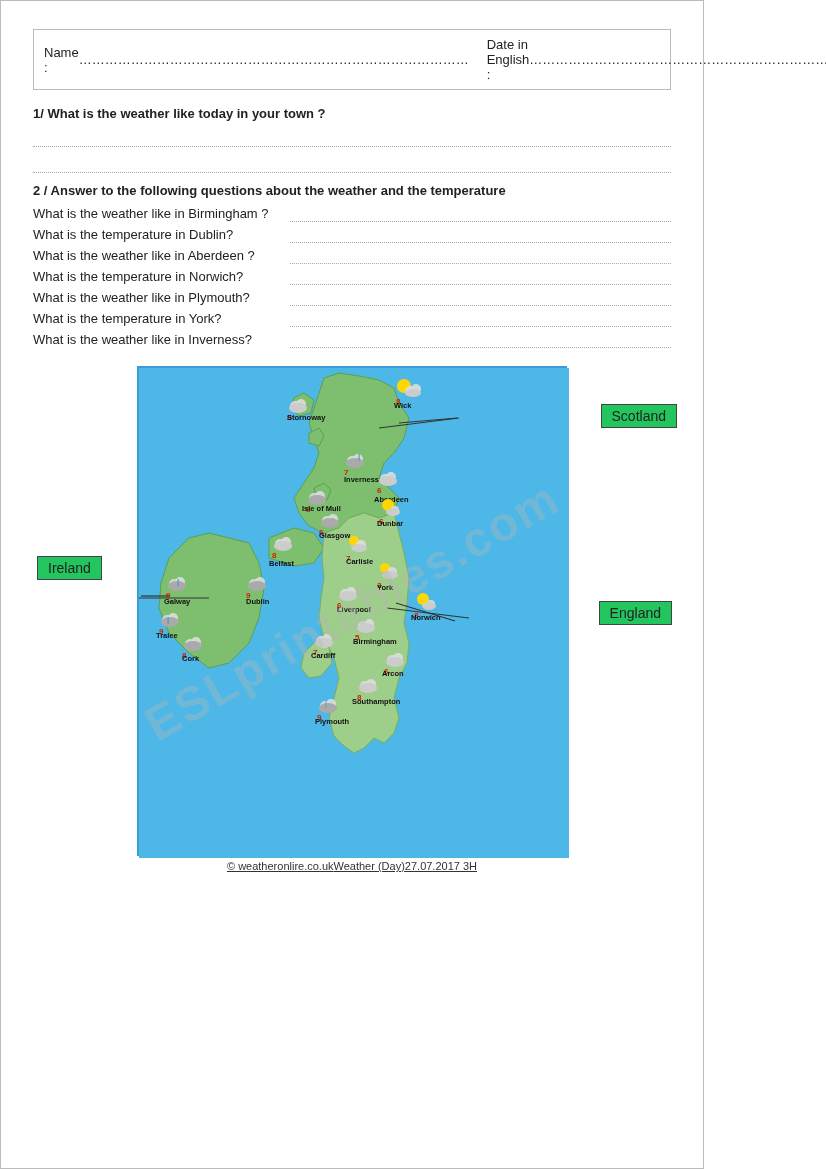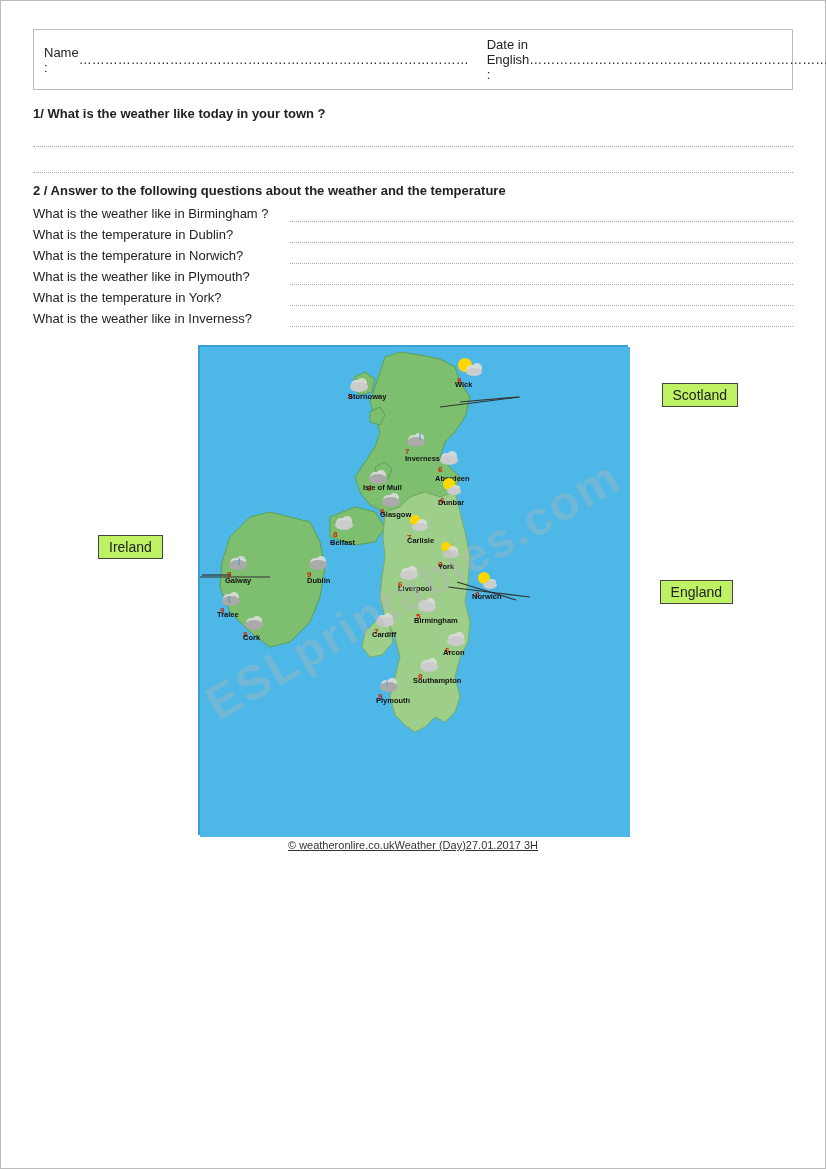--- a/index.html
+++ b/index.html
@@ -6,21 +6,21 @@
     body {
       font-family: Arial, sans-serif;
       font-size: 13px;
       background: #fff;
       color: #222;
       width: 826px;
       min-height: 1169px;
       padding: 0;
     }
     .page {
-      width: 826px;
+      width: 704px;
       min-height: 1169px;
       background: #fff;
       padding: 28px 32px 28px 32px;
       border: 1.5px solid #bbb;
     }
     .header-row {
       display: flex;
       align-items: center;
       border: 1px solid #bbb;
       padding: 7px 10px;
@@ -70,21 +70,21 @@
       border: 2px solid #3a9fd6;
       overflow: visible;
     }
     
     .map-svg {
       width: 430px;
       height: 490px;
     }
     .map-label-box {
       position: absolute;
-      background: #bef264;
+      background: #22c55e;
       border: 1px solid #444;
       padding: 3px 10px;
       font-size: 14px;
       font-weight: normal;
     }
     .scotland-label {
       top: 38px;
       right: -110px;
     }
     .ireland-label {
@@ -150,20 +150,24 @@
 
     <div class="question-row">
       <span class="question-text">What is the weather like in Birmingham ?</span>
       <span class="dots-fill"></span>
     </div>
     <div class="question-row">
       <span class="question-text">What is the temperature in Dublin?</span>
       <span class="dots-fill"></span>
     </div>
     <div class="question-row">
+      <span class="question-text">What is the weather like in Aberdeen ?</span>
+      <span class="dots-fill"></span>
+    </div>
+    <div class="question-row">
       <span class="question-text">What is the temperature in Norwich?</span>
       <span class="dots-fill"></span>
     </div>
     <div class="question-row">
       <span class="question-text">What is the weather like in Plymouth?</span>
       <span class="dots-fill"></span>
     </div>
     <div class="question-row">
       <span class="question-text">What is the temperature in York?</span>
       <span class="dots-fill"></span>
@@ -390,18 +394,18 @@
 
           <line x1="260" y1="55" x2="318" y2="50" stroke="#333" stroke-width="1.2"></line>
 
           <line x1="257" y1="235" x2="316" y2="253" stroke="#333" stroke-width="1.2"></line>
         </svg>
       </div>
 
       <div class="map-caption">
         <span>© weatheronlire.co.uk</span>
         <span>Weather (Day)</span>
-        <span>27.01.2017 3H</span>
+        <span>27.07.2017 3H</span>
       </div>
     </div>
   </div>
 
 </div>
 
 </body></html>

